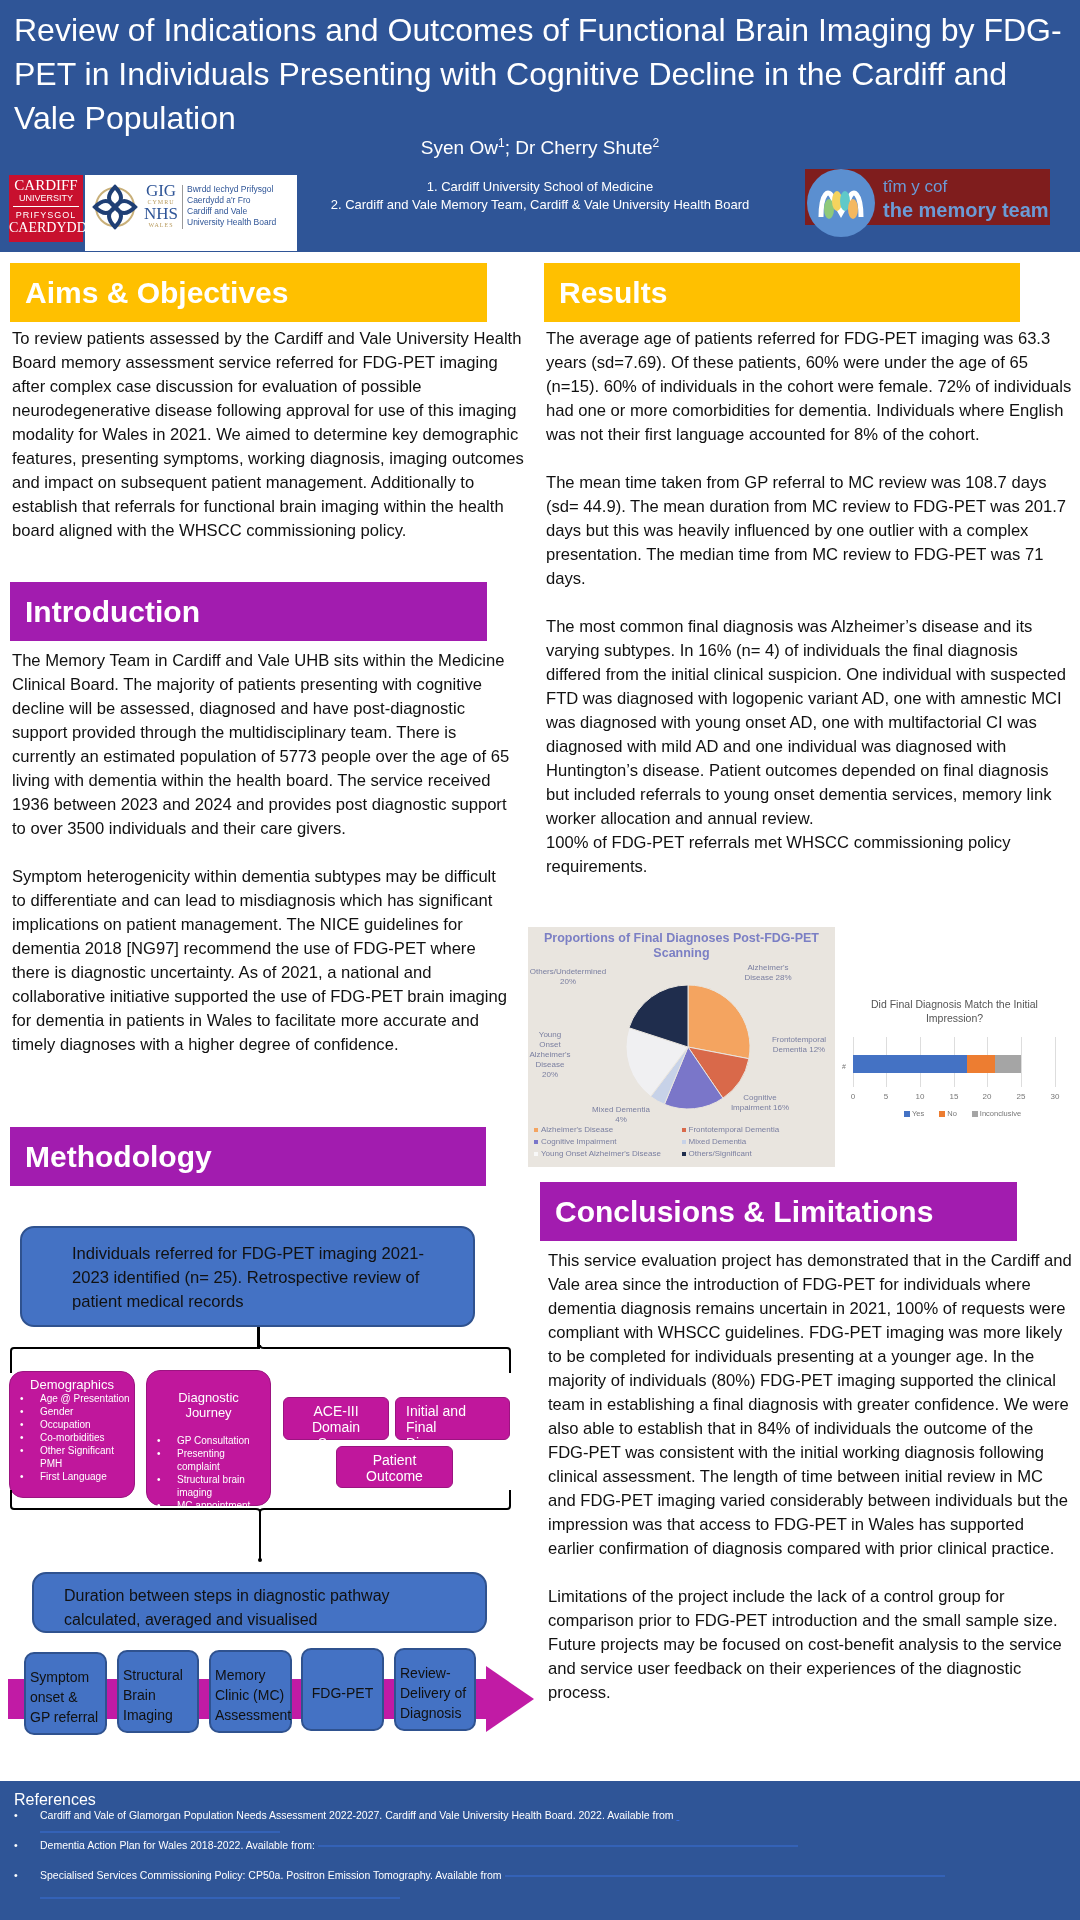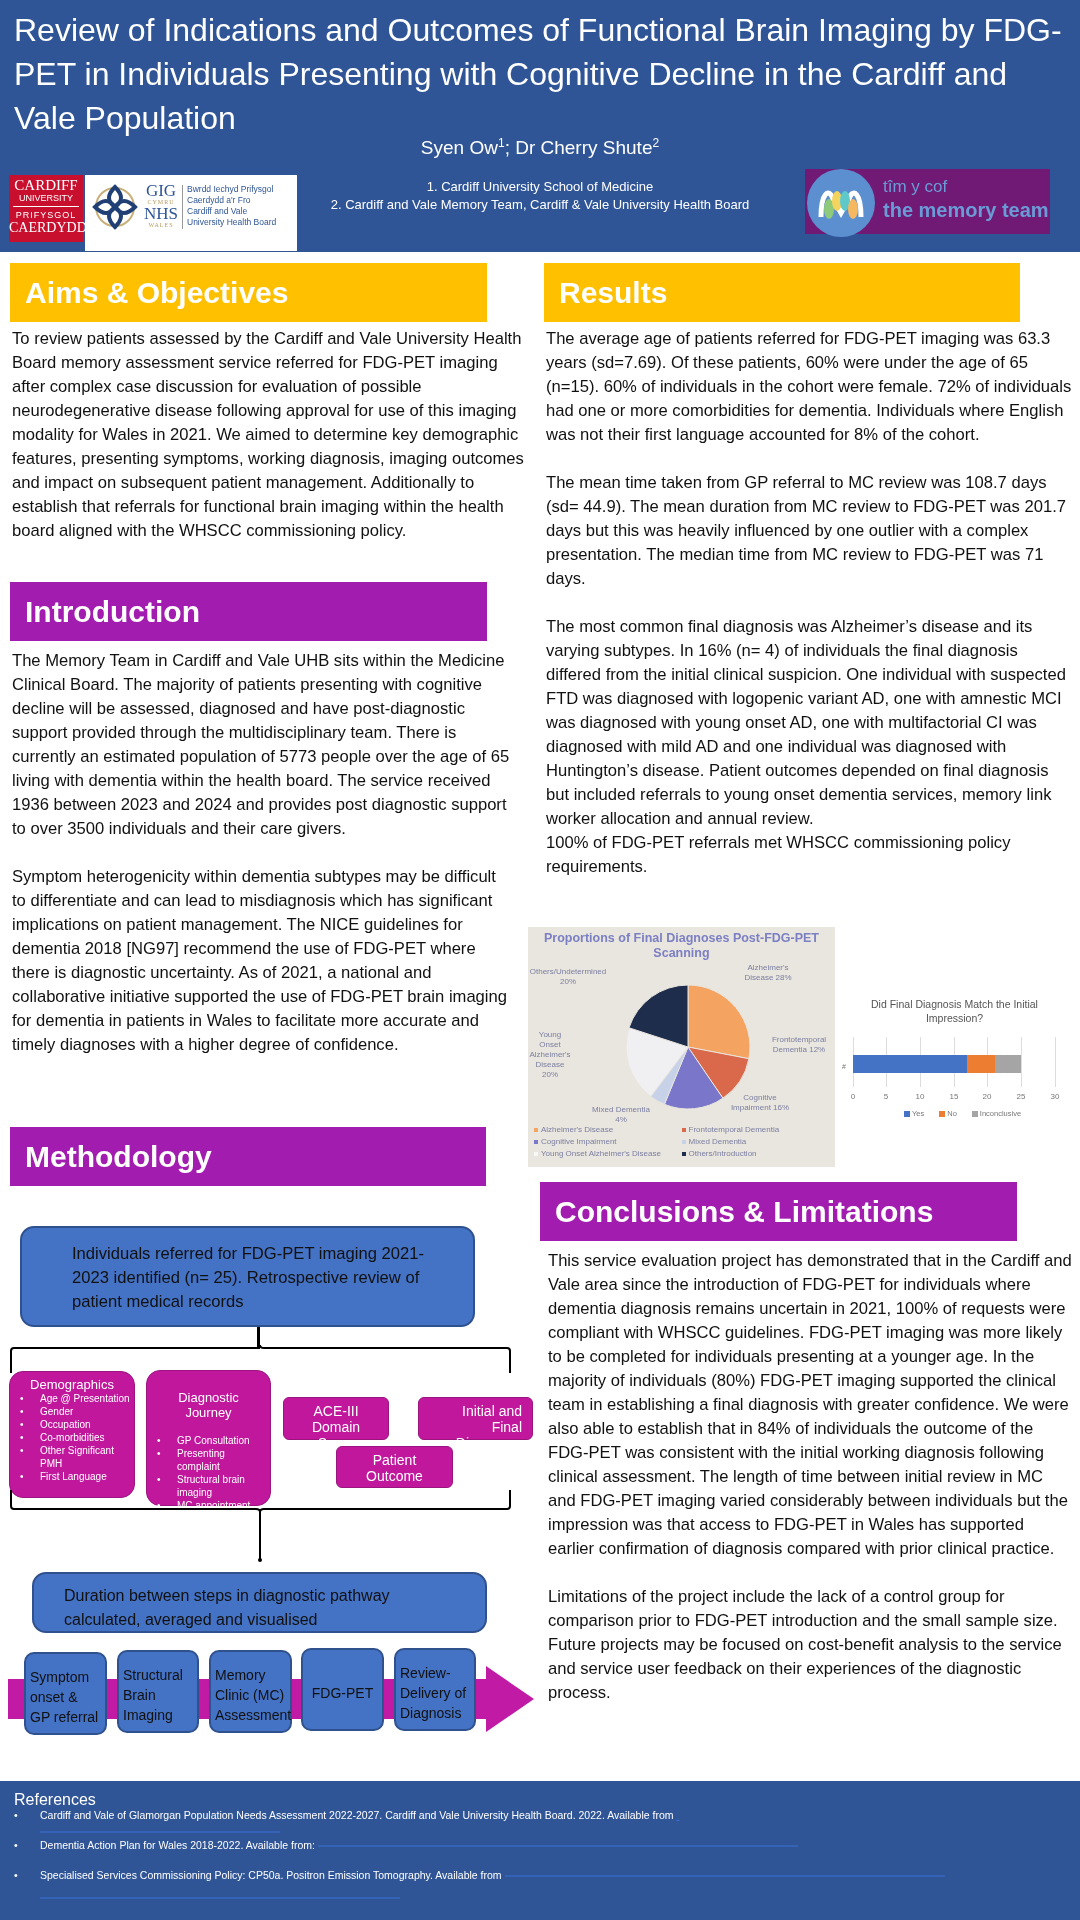--- a/index.html
+++ b/index.html
@@ -20,21 +20,21 @@
   .logo-cardiff .l3 { font-size: 9px; line-height: 10px; font-family: "Liberation Sans", sans-serif; letter-spacing: 1px; }
   .logo-cardiff .l4 { font-size: 14px; line-height: 16px; }
 
   .logo-nhs { position: absolute; left: 85px; top: 175px; width: 212px; height: 76px; background: #fff; }
   .logo-nhs .knot { position: absolute; left: 6px; top: 8px; width: 48px; height: 48px; }
   .logo-nhs .gig { position: absolute; left: 58px; top: 8px; color: #2f5597; font-family: "Liberation Serif", serif; font-size: 17px; line-height: 16px; text-align: center; width: 36px; }
   .logo-nhs .gig small { display: block; font-size: 6px; color: #b89b5e; letter-spacing: 1px; line-height: 7px; }
   .logo-nhs .vsep { position: absolute; left: 97px; top: 10px; width: 1px; height: 44px; background: #999; }
   .logo-nhs .txt { position: absolute; left: 102px; top: 9px; font-size: 8.5px; line-height: 11px; color: #2f5597; }
 
-  .logo-memory { position: absolute; left: 805px; top: 169px; width: 245px; height: 65px; background: #701a75; padding-left: 8px; }
+  .logo-memory { position: absolute; left: 805px; top: 169px; width: 245px; height: 56px; background: #7f1d1d; padding-left: 8px; }
   .logo-memory .circle { position: absolute; left: 2px; top: 0; width: 68px; height: 68px; border-radius: 50%; background: #5b8fd0; }
   .logo-memory .t1 { position: absolute; left: 78px; top: 8px; font-size: 17px; color: #6b9bd6; }
   .logo-memory .t2 { position: absolute; left: 78px; top: 30px; font-size: 20px; font-weight: bold; color: #6b9bd6; }
 
   
   .sec-head { position: absolute; height: 59px; color: #fff; font-weight: bold; font-size: 30px; line-height: 59px; padding-left: 15px; }
   .sec-head.yellow { background: #ffc000; }
   .sec-head.blue { background: #a21caf; }
 
   .body-text { position: absolute; font-size: 16.6px; line-height: 24px; color: #111; }
@@ -172,21 +172,21 @@
   <div class="h" style="width:80px; margin:14px auto;">Diagnostic Journey</div>
   <ul>
     <li>GP Consultation</li>
     <li>Presenting complaint</li>
     <li>Structural brain imaging</li>
     <li>MC appointment</li>
     <li>FDG-PET</li>
   </ul>
 </div>
 <div class="box-pink rect" style="left:283px; top:1397px; width:106px; height:43px; font-size:14px; line-height:16px; text-align:center; padding:5px 10px 0;">ACE-III Domain Score</div>
-<div class="box-pink rect" style="left:395px; top:1397px; width:115px; height:43px; font-size:14px; line-height:16px; text-align:right; padding:5px 10px 0;margin-left:23px;">Initial and Final Diagnoses</div>
+<div class="box-pink rect" style="left:395px; top:1397px; width:115px; height:43px; font-size:14px; line-height:16px; text-align:left; padding:5px 10px 0;">Initial and Final Diagnoses</div>
 <div class="box-pink rect" style="left:336px; top:1446px; width:117px; height:42px; font-size:14px; line-height:16px; text-align:center; padding:5px 18px 0;">Patient Outcome</div>
 
 <svg style="position:absolute; left:8px; top:1490px;" width="505" height="80">
   <path d="M3 0 L3 16 Q3 19 6 19 L248 19 Q252 19 252 22 Q252 19 256 19 L499 19 Q502 19 502 16 L502 0" fill="none" stroke="#000" stroke-width="2"></path>
   <line x1="252" y1="22" x2="252" y2="70" stroke="#000" stroke-width="2"></line>
   <circle cx="252" cy="70" r="2" fill="#000"></circle>
 </svg>
 
 <div class="box-blue" style="left:32px; top:1572px; width:455px; height:61px; padding:10px 30px; font-size:16px; line-height:24px;">Duration between steps in diagnostic pathway calculated, averaged and visualised</div>
 
@@ -249,21 +249,21 @@
           <span>Mixed Dementia</span>
         </div>
     </div>
     <div class="row">
       <div class="cell">
           <span class="sw" style="background:#f8f8f8"></span>
           <span>Young Onset Alzheimer's Disease</span>
         </div>
       <div class="cell">
           <span class="sw" style="background:#1f2d4d"></span>
-          <span>Others/Introduction</span>
+          <span>Others/Significant</span>
         </div>
     </div>
   </div>
 </div>
 
 <div class="bar-panel">
   <div class="bar-title">Did Final Diagnosis Match the Initial Impression?</div>
   <div class="bar-grid" style="left:11px;"></div>
   <div class="bar-grid" style="left:44px;"></div>
   <div class="bar-grid" style="left:78px;"></div>

